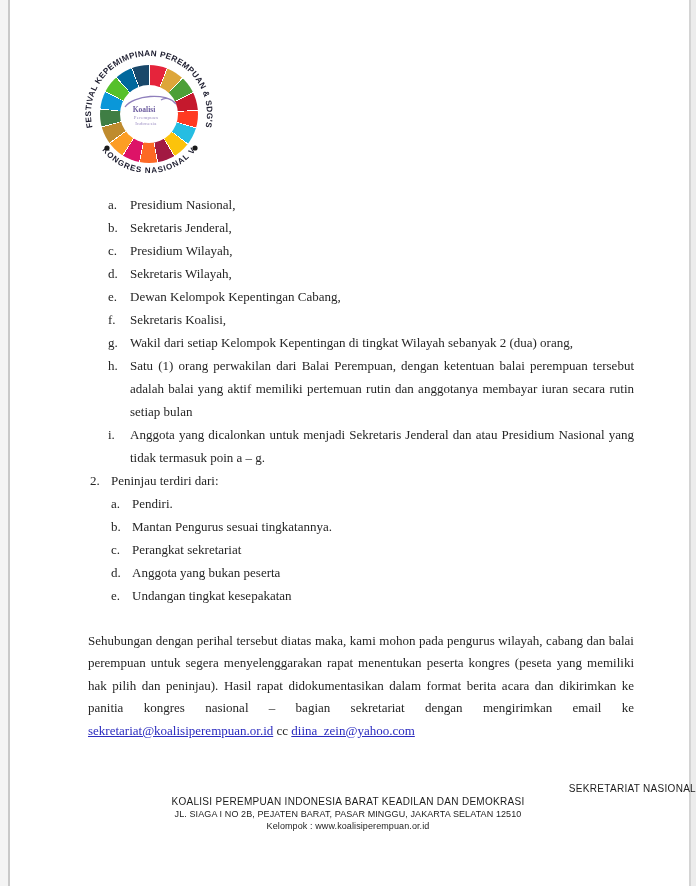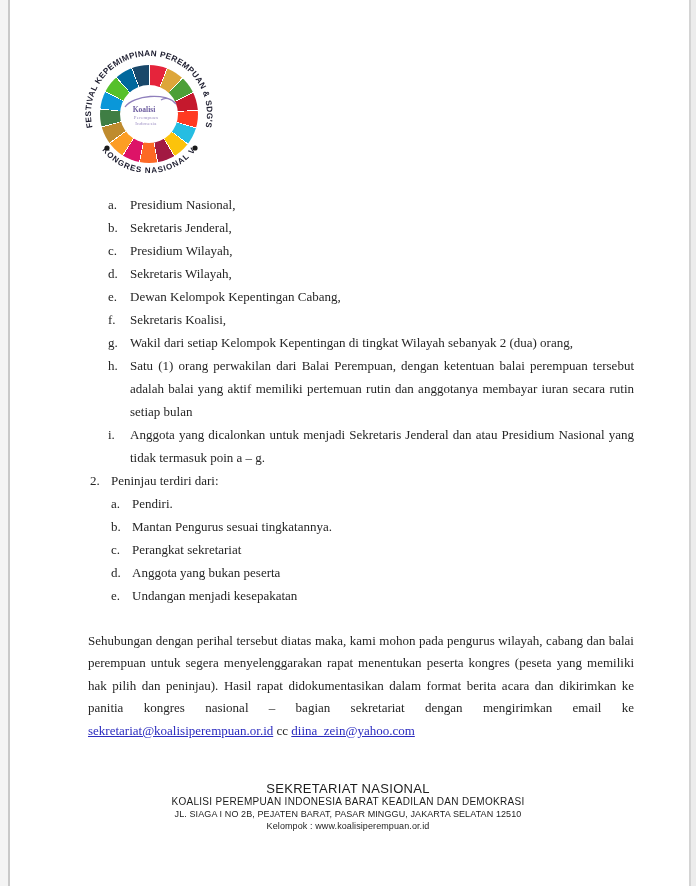--- a/index.html
+++ b/index.html
@@ -33,21 +33,21 @@
   .l2h .marker { width:21px; flex:none; }
   .l2  { margin-left:23px; }
   .l2 .marker { width:21px; flex:none; }
   .jtext { flex:1; text-align:justify; }
   .closing { margin-top:23px; text-align:justify; line-height:22.4px; }
   a.doclink { color:#2b2bbf; text-decoration:underline;margin-top:10px; }
 
   
   .footer { position:absolute; left:0; top:783px; width:100%; text-align:center;
             font-family:"Liberation Sans", sans-serif; color:#1c1c1c; }
-  .f1 { font-size:13px; line-height:12.5px; letter-spacing:0.3px; }
+  .f1 { font-size:10px; line-height:12.5px; letter-spacing:0.3px;text-align:right; }
   .f2 { font-size:10px;  line-height:12.5px; letter-spacing:0.3px; }
   .f3, .f4, .f5 { font-size:9px; line-height:12.3px; letter-spacing:0.1px; }
 </style>
 </head>
 <body>
 
 <div class="page">
 
   <div class="edge-left-fill"></div>
   <div class="edge-left-line"></div>
@@ -132,21 +132,21 @@
     <div class="row l2">
       <span class="marker">c.</span>
       <span class="jtext">Perangkat sekretariat</span>
     </div>
     <div class="row l2">
       <span class="marker">d.</span>
       <span class="jtext">Anggota yang bukan peserta</span>
     </div>
     <div class="row l2">
       <span class="marker">e.</span>
-      <span class="jtext">Undangan menjadi kesepakatan</span>
+      <span class="jtext">Undangan tingkat kesepakatan</span>
     </div>
 
     <p class="closing"><span>Sehubungan dengan perihal tersebut diatas maka, kami mohon pada pengurus wilayah, cabang dan balai perempuan untuk segera menyelenggarakan rapat menentukan peserta kongres (peseta yang memiliki hak pilih dan peninjau). Hasil rapat didokumentasikan dalam format berita acara dan dikirimkan ke panitia kongres nasional – bagian sekretariat dengan mengirimkan email ke</span> <a class="doclink" href="#">sekretariat@koalisiperempuan.or.id</a> <span>cc</span> <a class="doclink" href="#">diina_zein@yahoo.com</a></p>
 
   </div>
 
   <div class="footer">
     <div class="f1">SEKRETARIAT NASIONAL</div>
     <div class="f2">KOALISI PEREMPUAN INDONESIA BARAT KEADILAN DAN DEMOKRASI</div>
     <div class="f3">JL. SIAGA I NO 2B, PEJATEN BARAT, PASAR MINGGU, JAKARTA SELATAN 12510</div>

